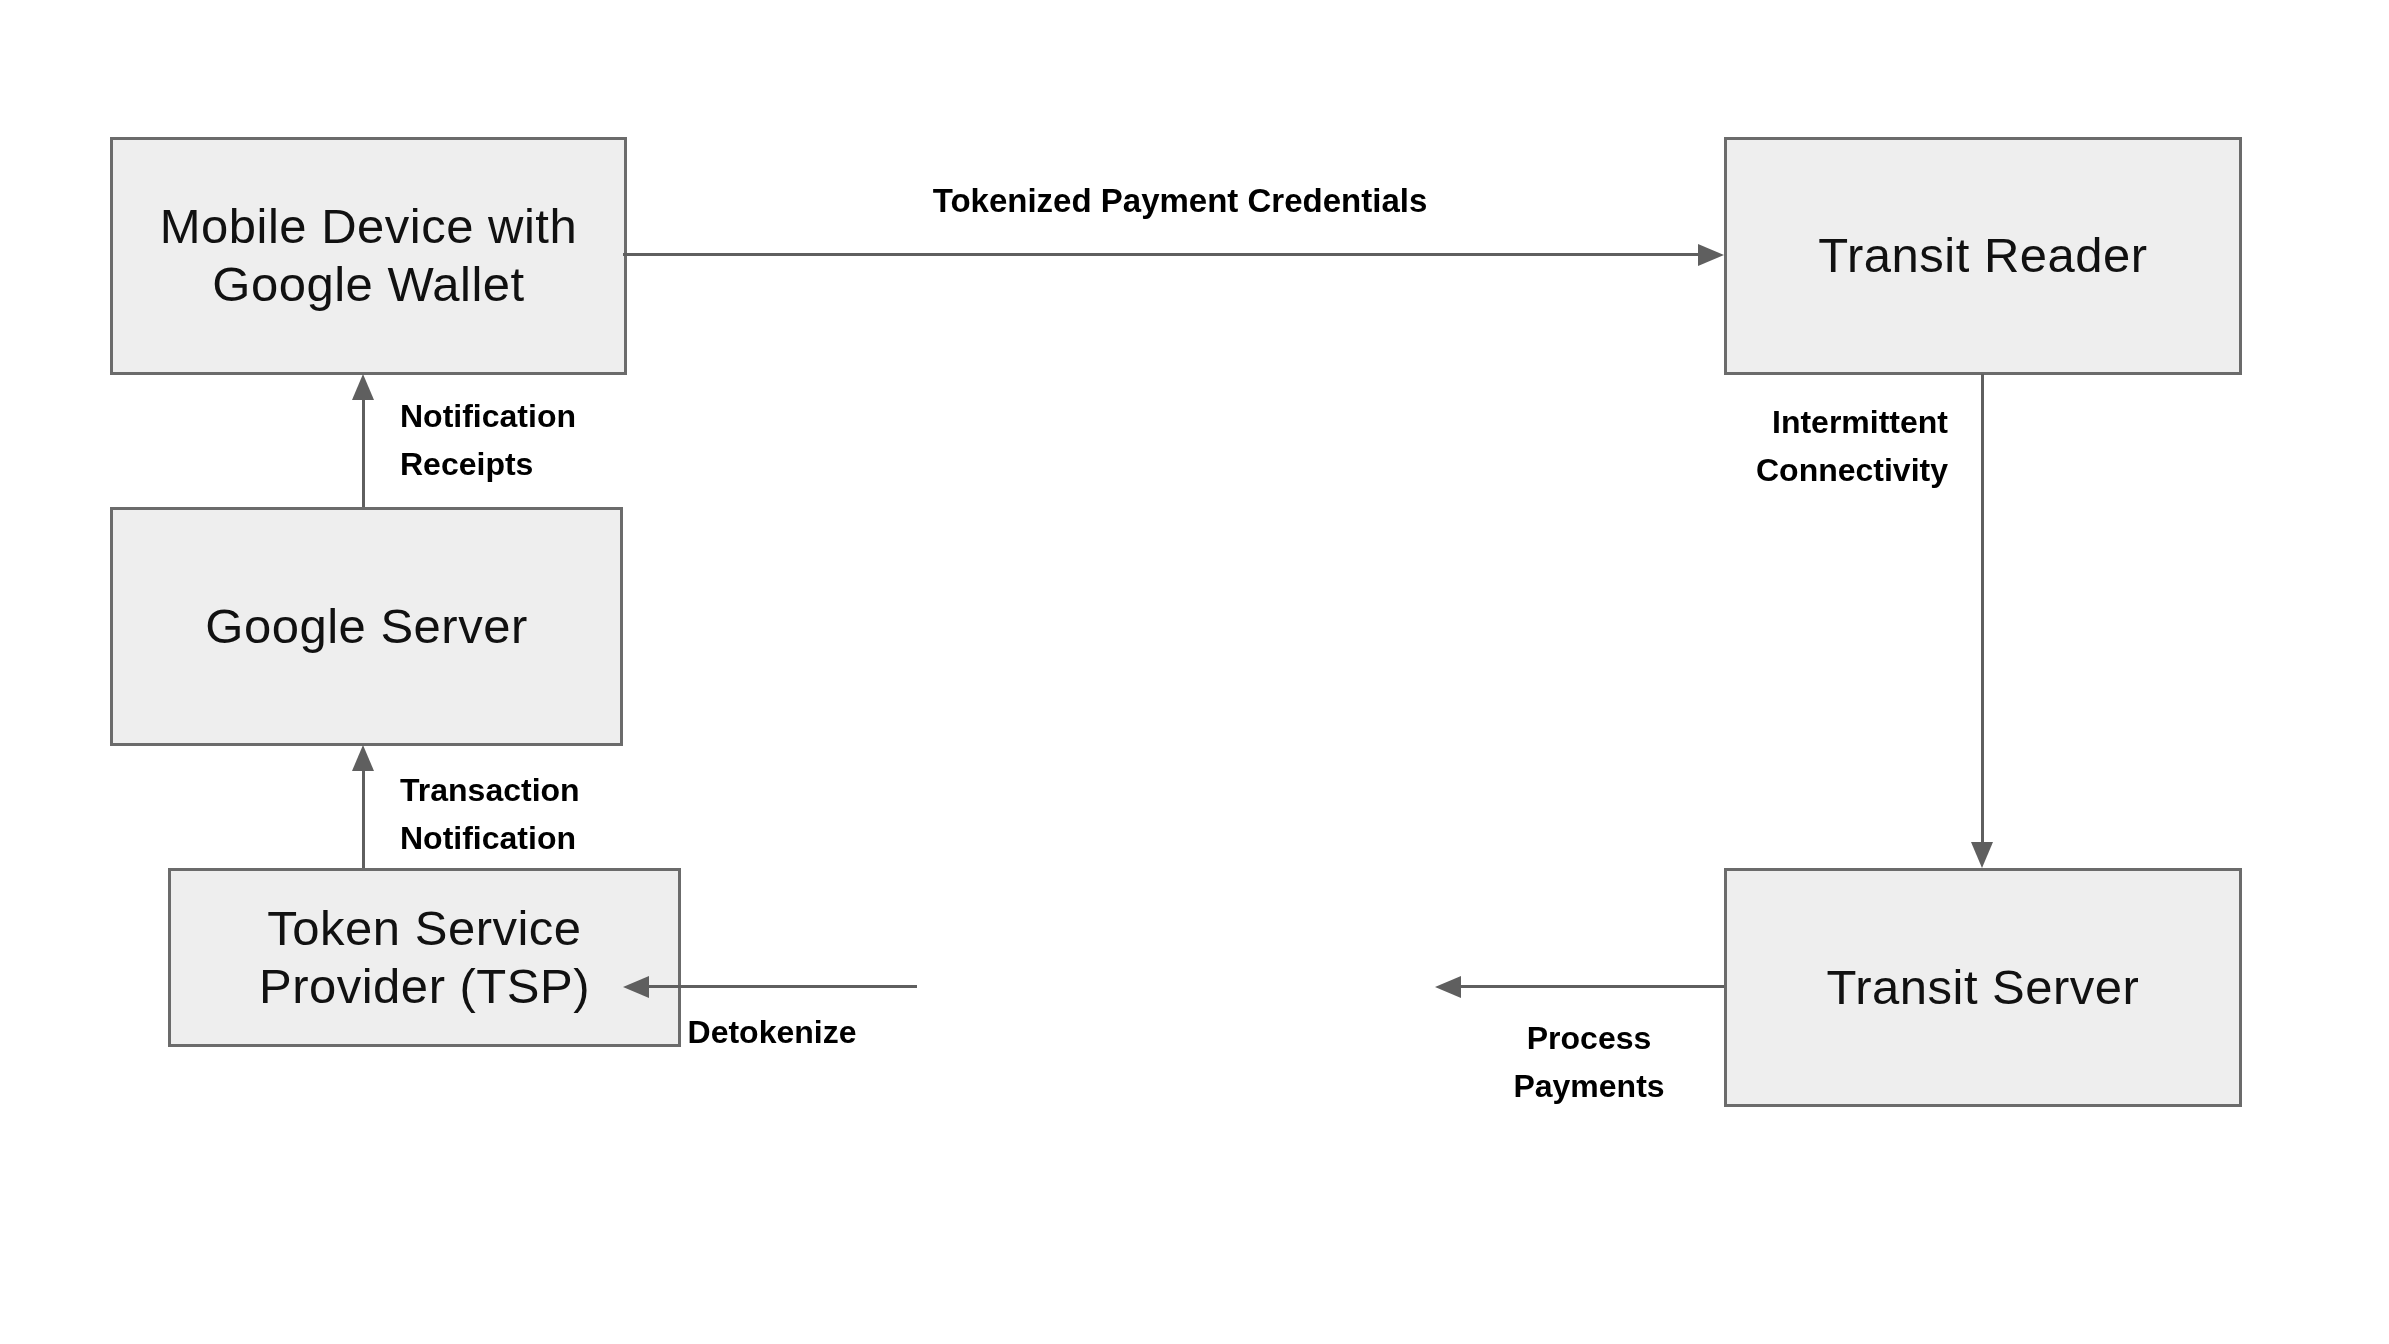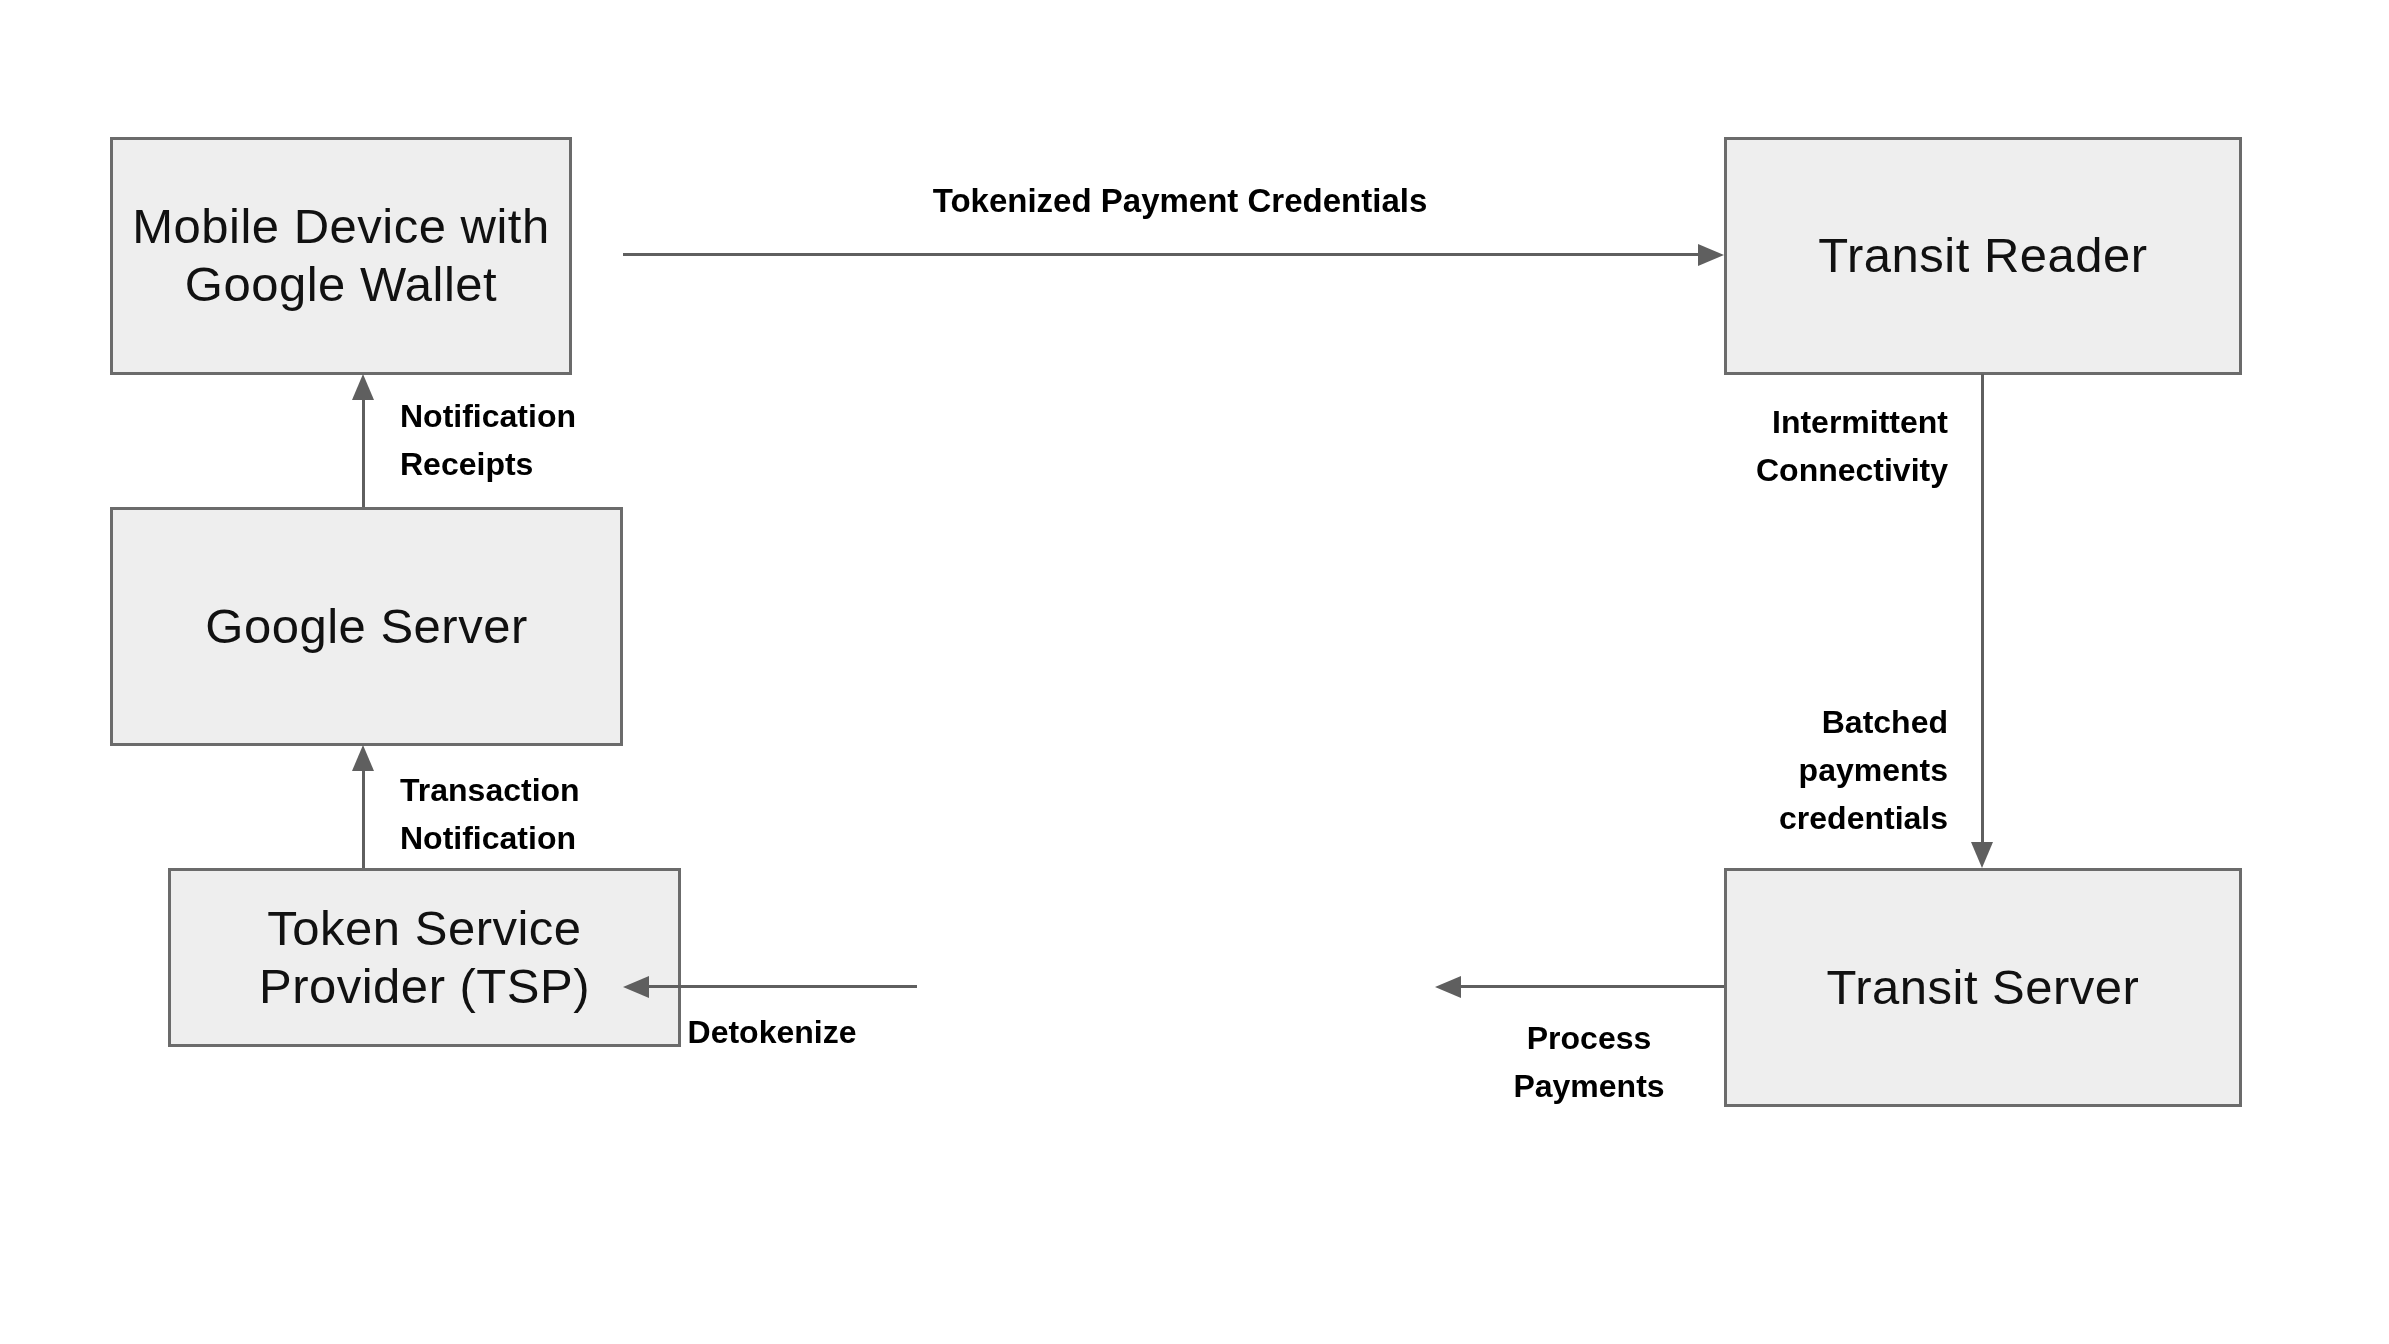--- a/index.html
+++ b/index.html
@@ -22,21 +22,21 @@
     justify-content:center;
     text-align:center;
   }
   .box-label{
     font-size:49px;
     line-height:1.18;
     color:var(--box_text,#111111);
     white-space:pre-line;
     letter-spacing:0.5px;
   }
-  #box-mobile          {left:110px;  top:137px; width:462px; height:238px;}
+  #box-mobile          {left:110px;  top:137px; width:517px; height:238px;}
   #box-google-server   {left:110px;  top:507px; width:513px; height:239px;}
   #box-tsp             {left:121px;  top:868px; width:513px; height:179px;margin-left:47px;}
   #box-transit-reader  {left:1724px; top:137px; width:518px; height:238px;}
   #box-payment-processor{left:917px; top:868px; width:518px; height:239px;}
   #box-transit-server  {left:1724px; top:868px; width:518px; height:239px;}
 
   
   .line{position:absolute; background:var(--arrow,#5f5f5f);}
   .ah{position:absolute; width:0; height:0;}
   .ah-right{border-top:11px solid transparent; border-bottom:11px solid transparent; border-left:26px solid var(--arrow,#5f5f5f);}
@@ -121,20 +121,17 @@
   <div class="line" id="line-detok"></div>
   <div class="ah ah-left" id="ah-detok"></div>
 
   <div class="edge-label" id="label-tokenized">Tokenized Payment Credentials</div>
   <div class="edge-label" id="label-notif">Notification
 Receipts</div>
   <div class="edge-label" id="label-trans">Transaction
 Notification</div>
   <div class="edge-label" id="label-intermittent">Intermittent
 Connectivity</div>
-  <div class="edge-label" id="label-batched">Batched
-payments
-credentials</div>
   <div class="edge-label" id="label-process">Process
 Payments</div>
   <div class="edge-label" id="label-detok">Detokenize</div>
 
 </div>
 
 </body></html>

